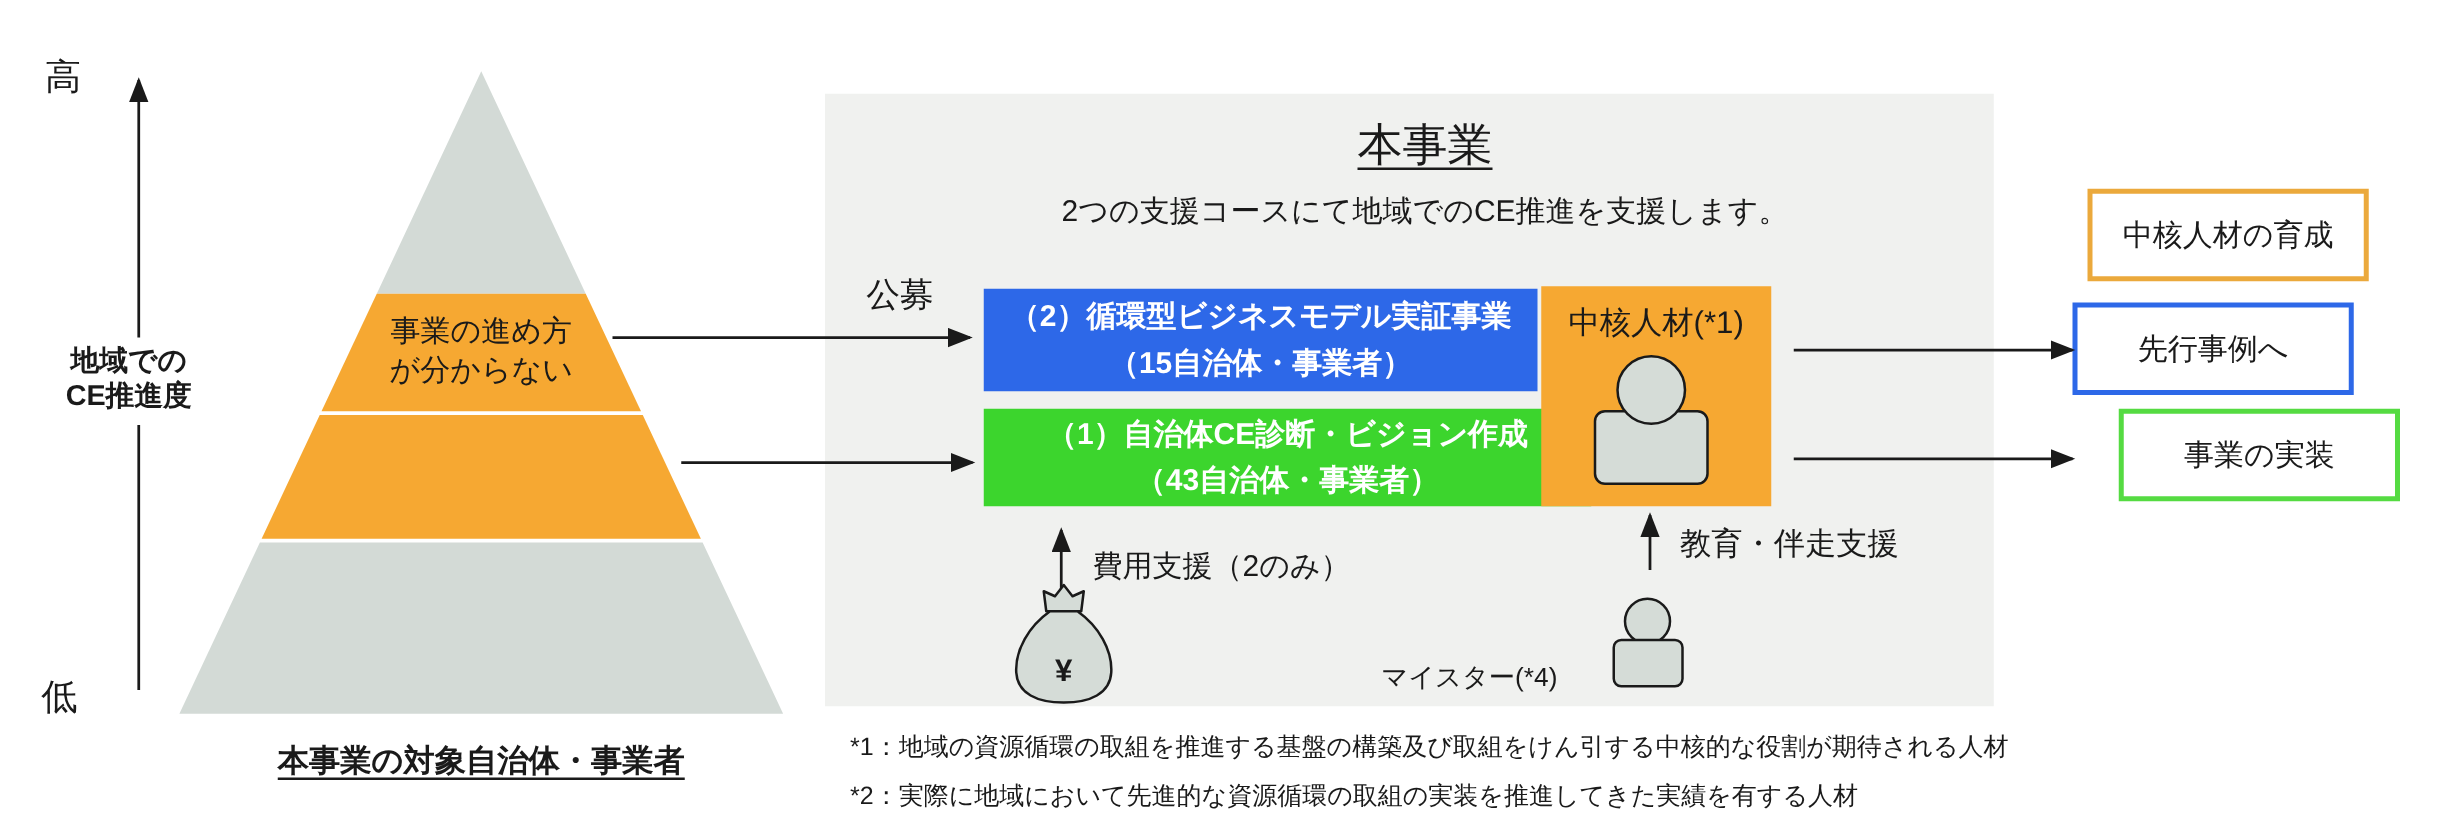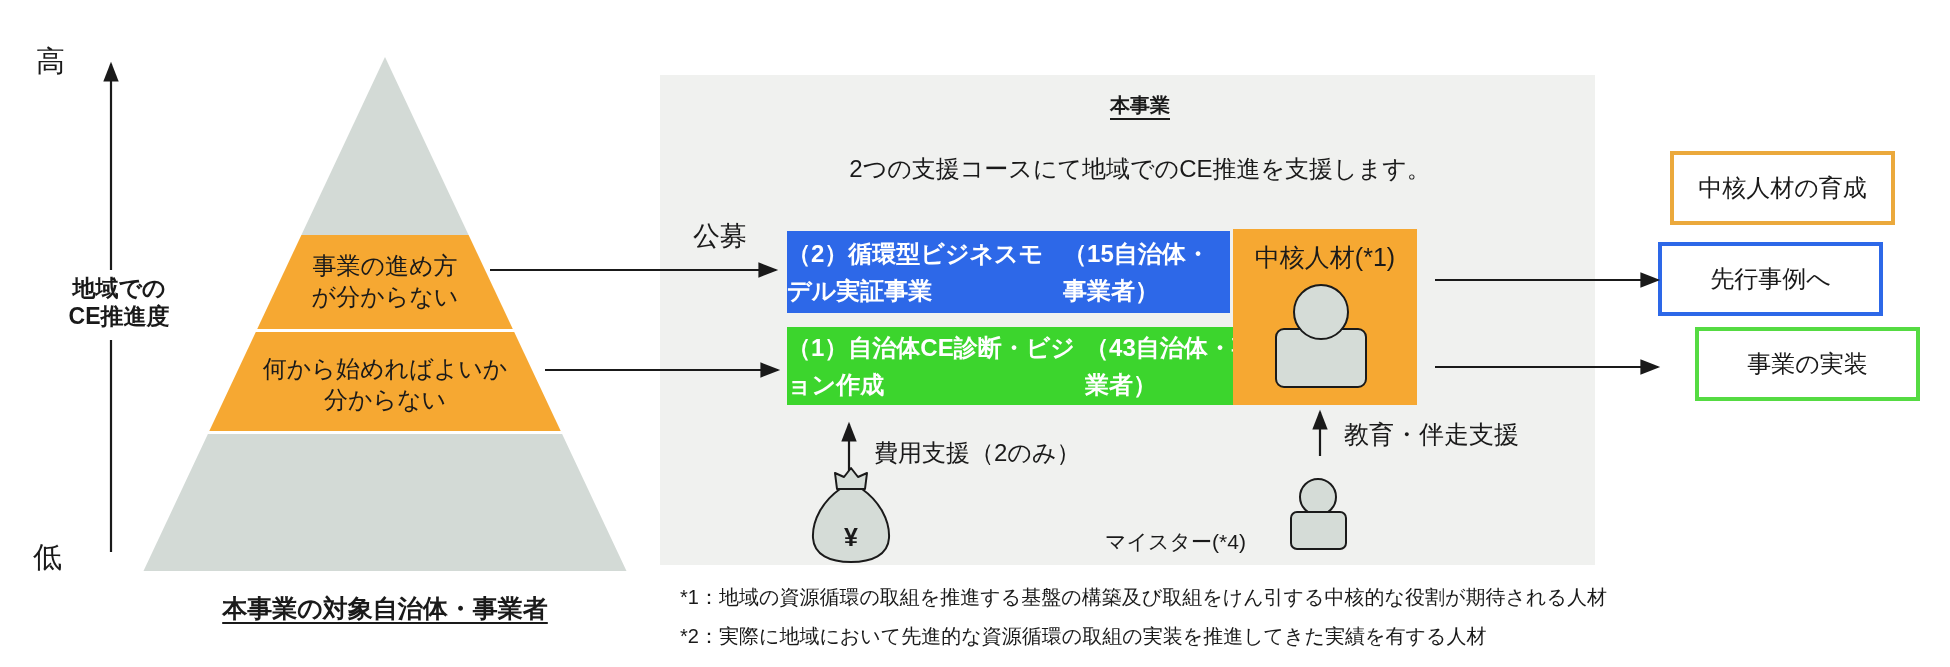--- a/index.html
+++ b/index.html
@@ -5,37 +5,37 @@
   html,body{margin:0;padding:0;background:#ffffff;}
   #stage{
     position:relative;width:1950px;height:667px;background:#ffffff;overflow:hidden;
     font-family:"Liberation Sans","DejaVu Sans",sans-serif;color:#1a1a1a;
   }
   .abs{position:absolute;}
   .ctr{text-align:center;}
   .lay{position:absolute;left:0;top:0;pointer-events:none;}
   
   .panel{background:#F0F1EF;}
-  .course-box{display:flex;flex-direction:row;justify-content:center;align-items:center;
+  .course-box{display:flex;flex-direction:column;justify-content:center;align-items:center;
               color:#ffffff;font-weight:700;font-size:24px;line-height:37px;}
   .course2{background:#2D68E8;}
   .course1{background:#3CD52D;}
   .corebox{background:#F6A832;}
   .outcome{box-sizing:border-box;background:#ffffff;border:4px solid #999;
            display:flex;align-items:center;justify-content:center;font-size:24px;}
   .outcome.o1{border-color:#EBA93C;}
   .outcome.o2{border-color:#2D68E8;}
   .outcome.o3{border-color:#55DB42;}
   
   .axis-end{font-size:29px;}
   .axis-label{font-size:23px;font-weight:700;line-height:28px;}
   .bandtxt{font-size:24px;line-height:31px;}
   .caption{font-size:25px;font-weight:700;text-decoration:underline;
            text-decoration-thickness:2px;text-underline-offset:5px;}
-  .ptitle{font-size:20px;font-weight:700;text-decoration:underline;
+  .ptitle{font-size:36px;font-weight:400;text-decoration:underline;
           text-decoration-thickness:2px;text-underline-offset:6px;}
   .psub{font-size:24px;}
   .lbl25{font-size:25px;}
   .lbl24{font-size:24px;}
   .corelbl{font-size:25px;}
   .meister{font-size:21px;}
   .yen{font-size:25px;font-weight:700;}
   .fnote{font-size:20px;}
 </style>
 </head>
@@ -107,33 +107,29 @@
       <circle cx="1321" cy="312" r="27"></circle>
     </g>
 
     <g fill="#D5DCD7" stroke="#1a1a1a" stroke-width="2">
       <circle cx="1318" cy="497" r="18"></circle>
       <rect x="1291" y="512" width="55" height="37" rx="6"></rect>
     </g>
   </svg>
 
   <div class="abs axis-end" style="left:36px;top:42px;">高</div>
-  <div class="abs axis-label ctr" style="left:44px;top:274px;width:150px;">
+  <div class="abs axis-label ctr" style="left:28px;top:274px;width:150px;">
     <div>地域での</div>
     <div>CE推進度</div>
   </div>
   <div class="abs axis-end" style="left:33px;top:538px;">低</div>
 
   <div class="abs bandtxt ctr" style="left:260px;top:250px;width:250px;">
     <div>事業の進め方</div>
     <div>が分からない</div>
-  </div>
-  <div class="abs bandtxt ctr" style="left:235px;top:353px;width:300px;">
-    <div>何から始めればよいか</div>
-    <div>分からない</div>
   </div>
 
   <div class="abs caption ctr" style="left:220px;top:592px;width:330px;">本事業の対象自治体・事業者</div>
 
   <div class="abs ptitle ctr" style="left:1040px;top:92px;width:200px;">本事業</div>
   <div class="abs psub ctr" style="left:790px;top:153px;width:700px;">2つの支援コースにて地域でのCE推進を支援します。</div>
 
   <div class="abs lbl25" style="left:693px;top:218px;font-size:27px;">公募</div>
 
   <div class="abs lbl24" style="left:874px;top:437px;">費用支援（2のみ）</div>

